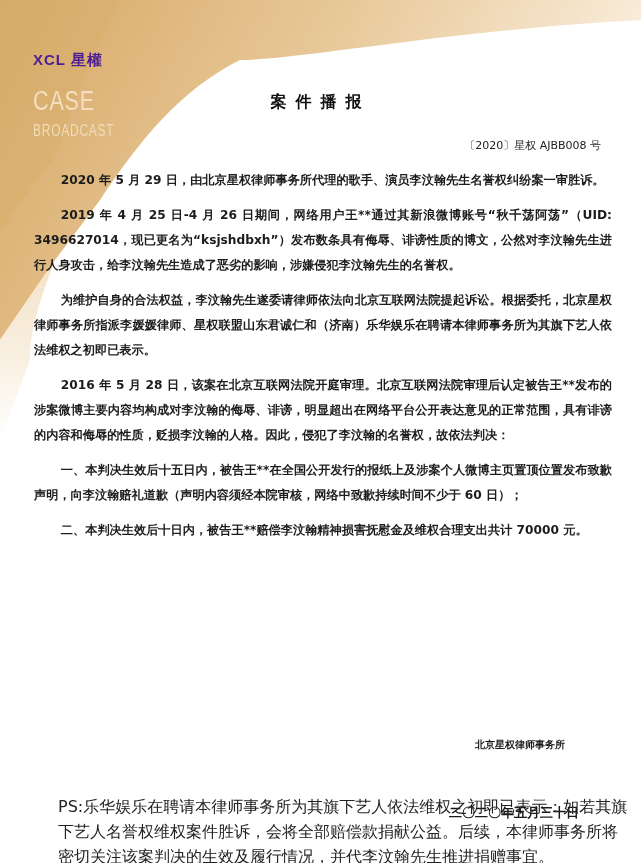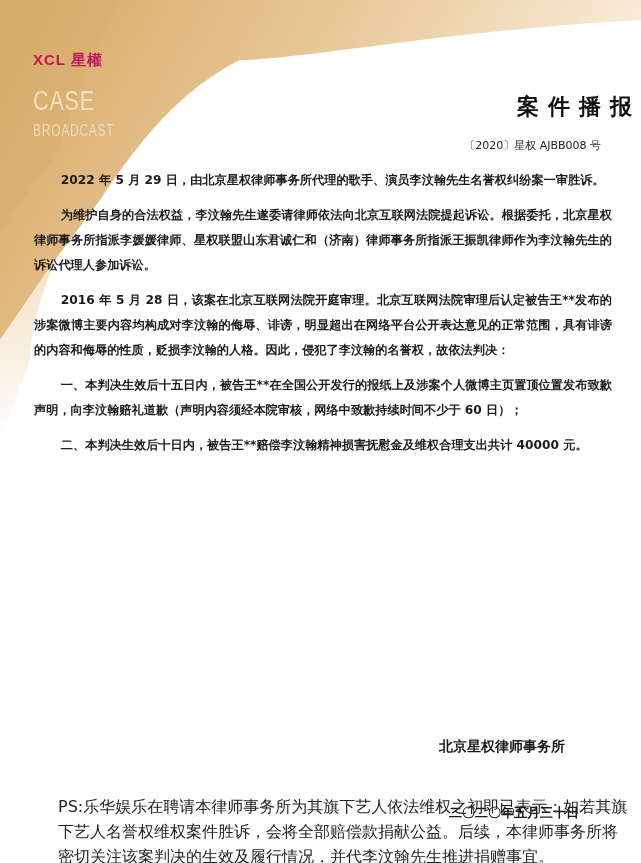--- a/index.html
+++ b/index.html
@@ -6,48 +6,48 @@
   body {
     width:641px; height:863px; position:relative; overflow:hidden;
     background:#ffffff;
     font-family: "DejaVu Sans", "Liberation Sans", sans-serif;
     color:#1a1a1a;
   }
   .bg-deco { position:absolute; left:0; top:0; width:641px; height:863px; z-index:0; }
   .logo {
     position:absolute; left:33px; top:51px; z-index:2;
     font-family:"Liberation Sans", sans-serif; font-weight:bold;
-    font-size:15px; color:#be185d; letter-spacing:1px;
+    font-size:15px; color:#4c1d95; letter-spacing:1px;
   }
   .case-word {
     position:absolute; left:33px; top:86px; z-index:2;
     font-family:"Liberation Sans", sans-serif;
     font-size:27px; color:#f3dfc0; letter-spacing:1px; transform:scaleX(0.8); transform-origin:left;
   }
   .broadcast-word {
     position:absolute; left:33px; top:122px; z-index:2;
     font-family:"Liberation Sans", sans-serif;
     font-size:16px; color:#f0dcbc; letter-spacing:1px; transform:scaleX(0.75); transform-origin:left;
   }
   .title {
-    position:absolute; left:0; width:641px; top:92px; text-align:right; z-index:2;
-    font-size:22px; font-weight:bold; letter-spacing:9px; color:#111;
+    position:absolute; left:0; width:641px; top:92px; text-align:center; z-index:2;
+    font-size:16px; font-weight:bold; letter-spacing:9px; color:#111;
   }
   .docno {
     position:absolute; right:40px; top:138px; z-index:2;
     font-size:11px; color:#222;
   }
   .body-text {
     position:absolute; left:34px; width:578px; top:168px; z-index:2;
     font-size:12.2px; font-weight:bold; line-height:25px; color:#1c1c1c;
   }
   .body-text p { margin:0 0 10px 0; text-indent:2.2em; text-align:justify; }
   .body-text p.noindent { text-indent:0; margin-top:-10px; font-weight:normal; }
   .sign {
-    position:absolute; right:60px; z-index:2; font-size:14px; font-weight:bold; text-align:right;
+    position:absolute; right:60px; z-index:2; font-size:10px; font-weight:bold; text-align:right;
   }
   .sign1 { top:738px; right:76px; }
   .sign2 { top:804px; right:62px; font-size:13px; }
   .ps {
     position:absolute; left:58px; width:575px; top:794px; z-index:2;
     font-size:16px; line-height:25px; color:#222;
   }
 </style>
 </head>
 <body>
@@ -71,23 +71,24 @@
 </svg>
 
 <div class="logo">XCL 星權</div>
 <div class="case-word">CASE</div>
 <div class="broadcast-word">BROADCAST</div>
 
 <div class="title">案件播报</div>
 <div class="docno">〔2020〕星权 AJBB008 号</div>
 
 <div class="body-text">
-  <p>2022 年 5 月 29 日，由北京星权律师事务所代理的歌手、演员李汶翰先生名誉权纠纷案一审胜诉。</p>
-  <p>为维护自身的合法权益，李汶翰先生遂委请律师依法向北京互联网法院提起诉讼。根据委托，北京星权律师事务所指派李媛媛律师、星权联盟山东君诚仁和（济南）律师事务所指派王振凯律师作为李汶翰先生的诉讼代理人参加诉讼。</p>
+  <p>2020 年 5 月 29 日，由北京星权律师事务所代理的歌手、演员李汶翰先生名誉权纠纷案一审胜诉。</p>
+  <p>2019 年 4 月 25 日-4 月 26 日期间，网络用户王**通过其新浪微博账号“秋千荡阿荡”（UID: 3496627014，现已更名为“ksjshdbxh”）发布数条具有侮辱、诽谤性质的博文，公然对李汶翰先生进行人身攻击，给李汶翰先生造成了恶劣的影响，涉嫌侵犯李汶翰先生的名誉权。</p>
+  <p>为维护自身的合法权益，李汶翰先生遂委请律师依法向北京互联网法院提起诉讼。根据委托，北京星权律师事务所指派李媛媛律师、星权联盟山东君诚仁和（济南）乐华娱乐在聘请本律师事务所为其旗下艺人依法维权之初即已表示。</p>
   <p>2016 年 5 月 28 日，该案在北京互联网法院开庭审理。北京互联网法院审理后认定被告王**发布的涉案微博主要内容均构成对李汶翰的侮辱、诽谤，明显超出在网络平台公开表达意见的正常范围，具有诽谤的内容和侮辱的性质，贬损李汶翰的人格。因此，侵犯了李汶翰的名誉权，故依法判决：</p>
   <p>一、本判决生效后十五日内，被告王**在全国公开发行的报纸上及涉案个人微博主页置顶位置发布致歉声明，向李汶翰赔礼道歉（声明内容须经本院审核，网络中致歉持续时间不少于 60 日）；</p>
-  <p>二、本判决生效后十日内，被告王**赔偿李汶翰精神损害抚慰金及维权合理支出共计 40000 元。</p>
+  <p>二、本判决生效后十日内，被告王**赔偿李汶翰精神损害抚慰金及维权合理支出共计 70000 元。</p>
 </div>
 
 <div class="sign sign1">北京星权律师事务所</div>
 <div class="sign sign2">二〇二〇年五月三十日</div>
 
 <div class="ps">PS:乐华娱乐在聘请本律师事务所为其旗下艺人依法维权之初即已表示：如若其旗下艺人名誉权维权案件胜诉，会将全部赔偿款捐献公益。后续，本律师事务所将密切关注该案判决的生效及履行情况，并代李汶翰先生推进捐赠事宜。</div>
 
 </body></html>

